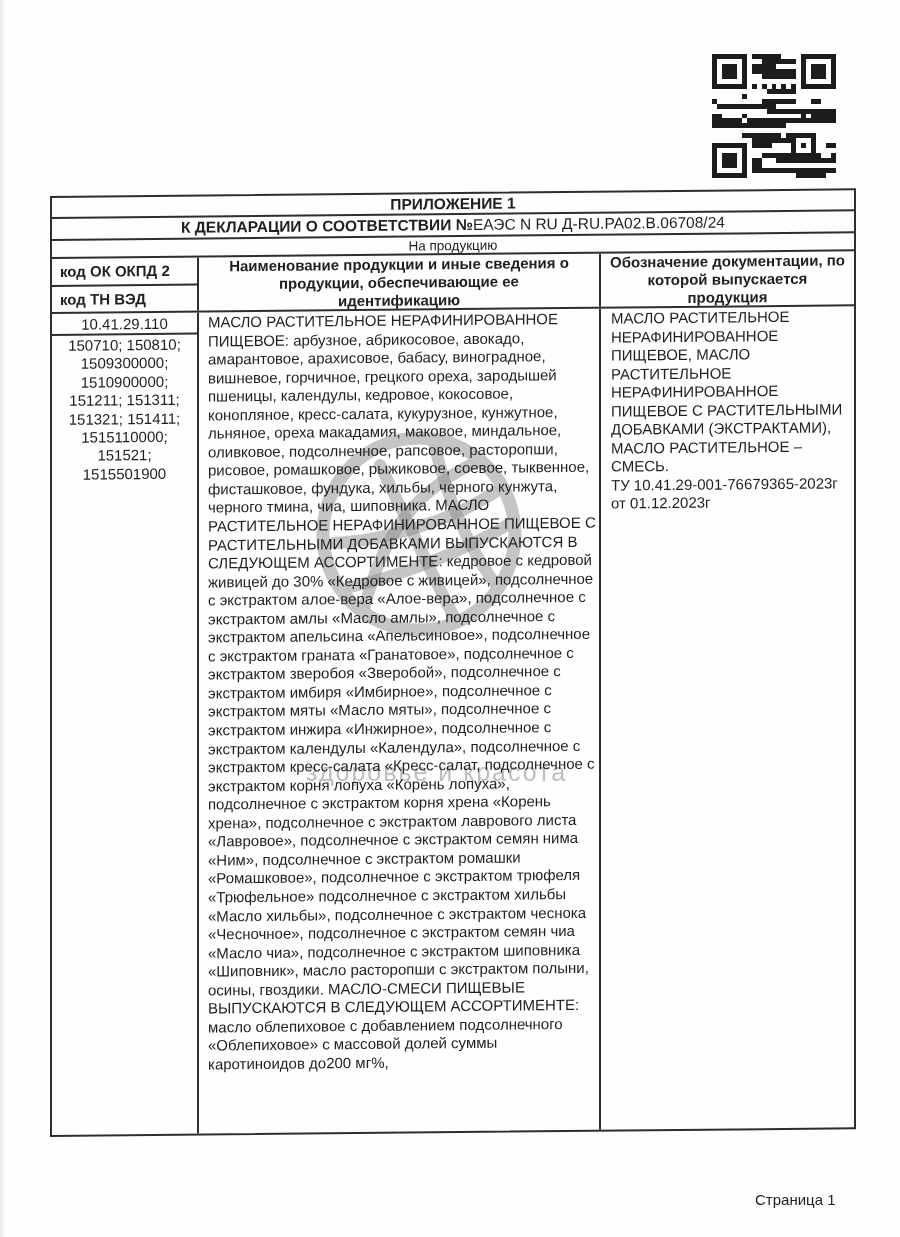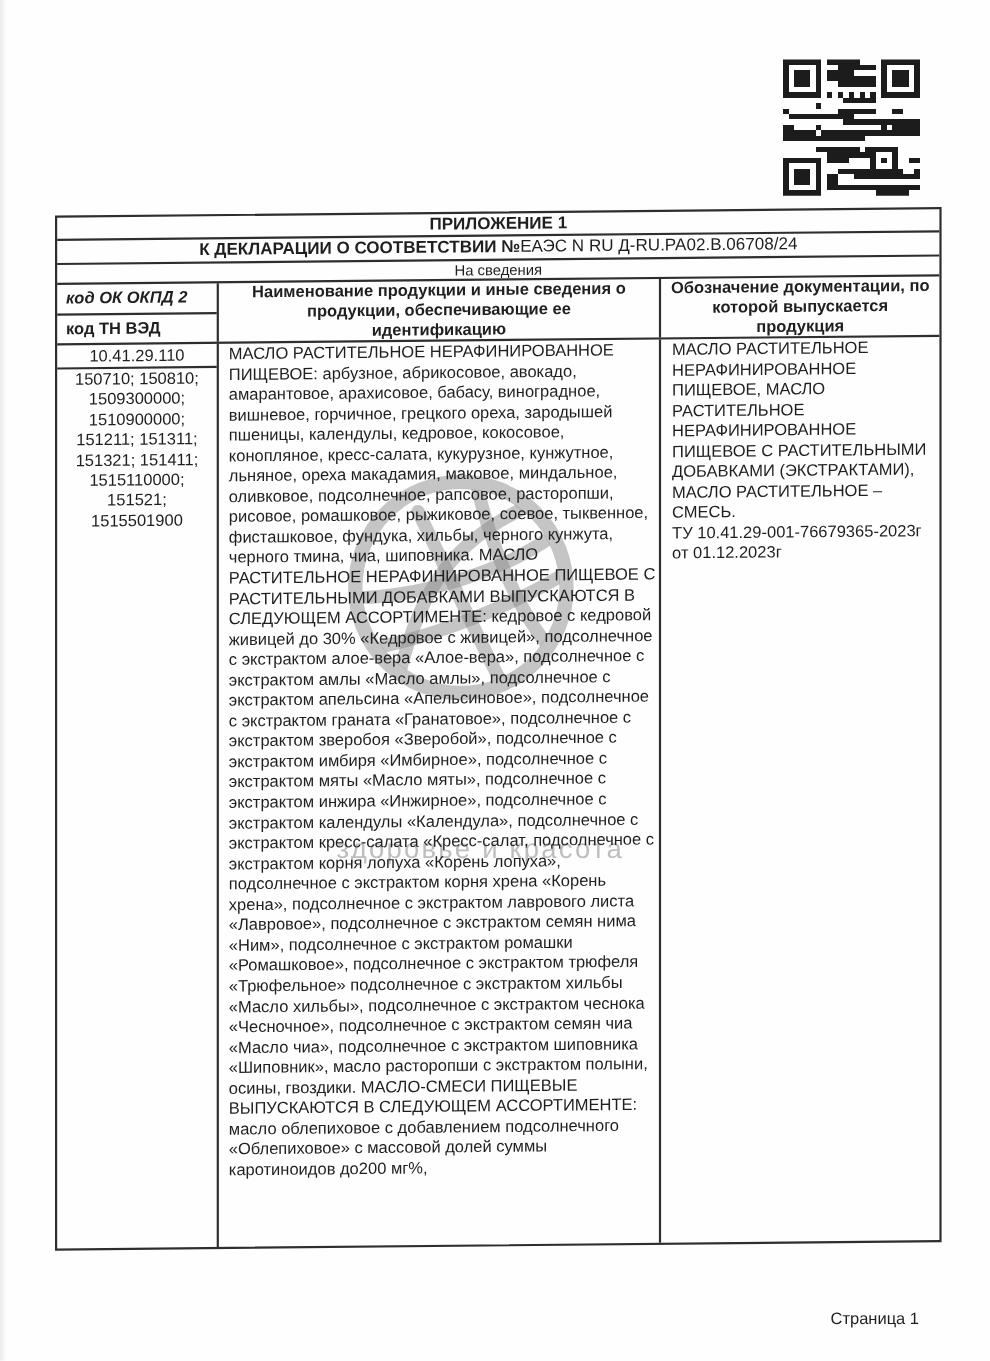--- a/index.html
+++ b/index.html
@@ -44,21 +44,21 @@
   }
   .trow{border-bottom:2px solid #2e2e2e;display:flex;align-items:center;justify-content:center;box-sizing:border-box;}
   .t1{height:21px;font-weight:700;font-size:15.5px;}
   .t2{height:22px;font-size:15.5px;white-space:nowrap;}
   .t2 .bold{font-weight:700;}
   .t3{height:18px;font-size:13.5px;}
 
   .thead{display:flex;border-bottom:2px solid #2e2e2e;box-sizing:border-box;height:55px;}
   .hc1{width:147px;border-right:2px solid #2e2e2e;box-sizing:border-box;display:flex;flex-direction:column;}
   .hc1a,.hc1b{flex:1;display:flex;align-items:center;padding-left:8px;font-weight:700;font-size:15px;box-sizing:border-box;}
-  .hc1a{border-bottom:2px solid #2e2e2e;font-style:italic;}
+  .hc1a{border-bottom:2px solid #2e2e2e;}
   .hc2{width:402px;border-right:2px solid #2e2e2e;box-sizing:border-box;
        display:flex;align-items:center;justify-content:center;text-align:center;
        font-weight:700;font-size:15px;line-height:18px;padding:0 18px;}
   .hc3{flex:1;display:flex;align-items:center;justify-content:center;text-align:center;
        font-weight:700;font-size:15px;line-height:18px;padding:0 8px;}
 
   .tbody{display:flex;height:821px;box-sizing:border-box;}
   .bc1{width:147px;border-right:2px solid #2e2e2e;box-sizing:border-box;font-size:15px;}
   .okpd{height:20px;border-bottom:2px solid #2e2e2e;display:flex;align-items:center;justify-content:center;}
   .codes{text-align:center;line-height:18.4px;padding-top:1px;}
@@ -417,21 +417,21 @@
     <div class="trow t1">
       <span>ПРИЛОЖЕНИЕ 1</span>
     </div>
 
     <div class="trow t2">
       <span class="bold">К ДЕКЛАРАЦИИ О СООТВЕТСТВИИ № </span>
         <span>ЕАЭС N RU Д-RU.РА02.В.06708/24</span>
     </div>
 
     <div class="trow t3">
-      <span>На сведения</span>
+      <span>На продукцию</span>
     </div>
 
     <div class="thead">
       <div class="hc1">
         <div class="hc1a">код ОК ОКПД 2</div>
         <div class="hc1b">код ТН ВЭД</div>
       </div>
       <div class="hc2">Наименование продукции и иные сведения о продукции, обеспечивающие ее идентификацию</div>
       <div class="hc3">Обозначение документации, по которой выпускается продукция</div>
     </div>

